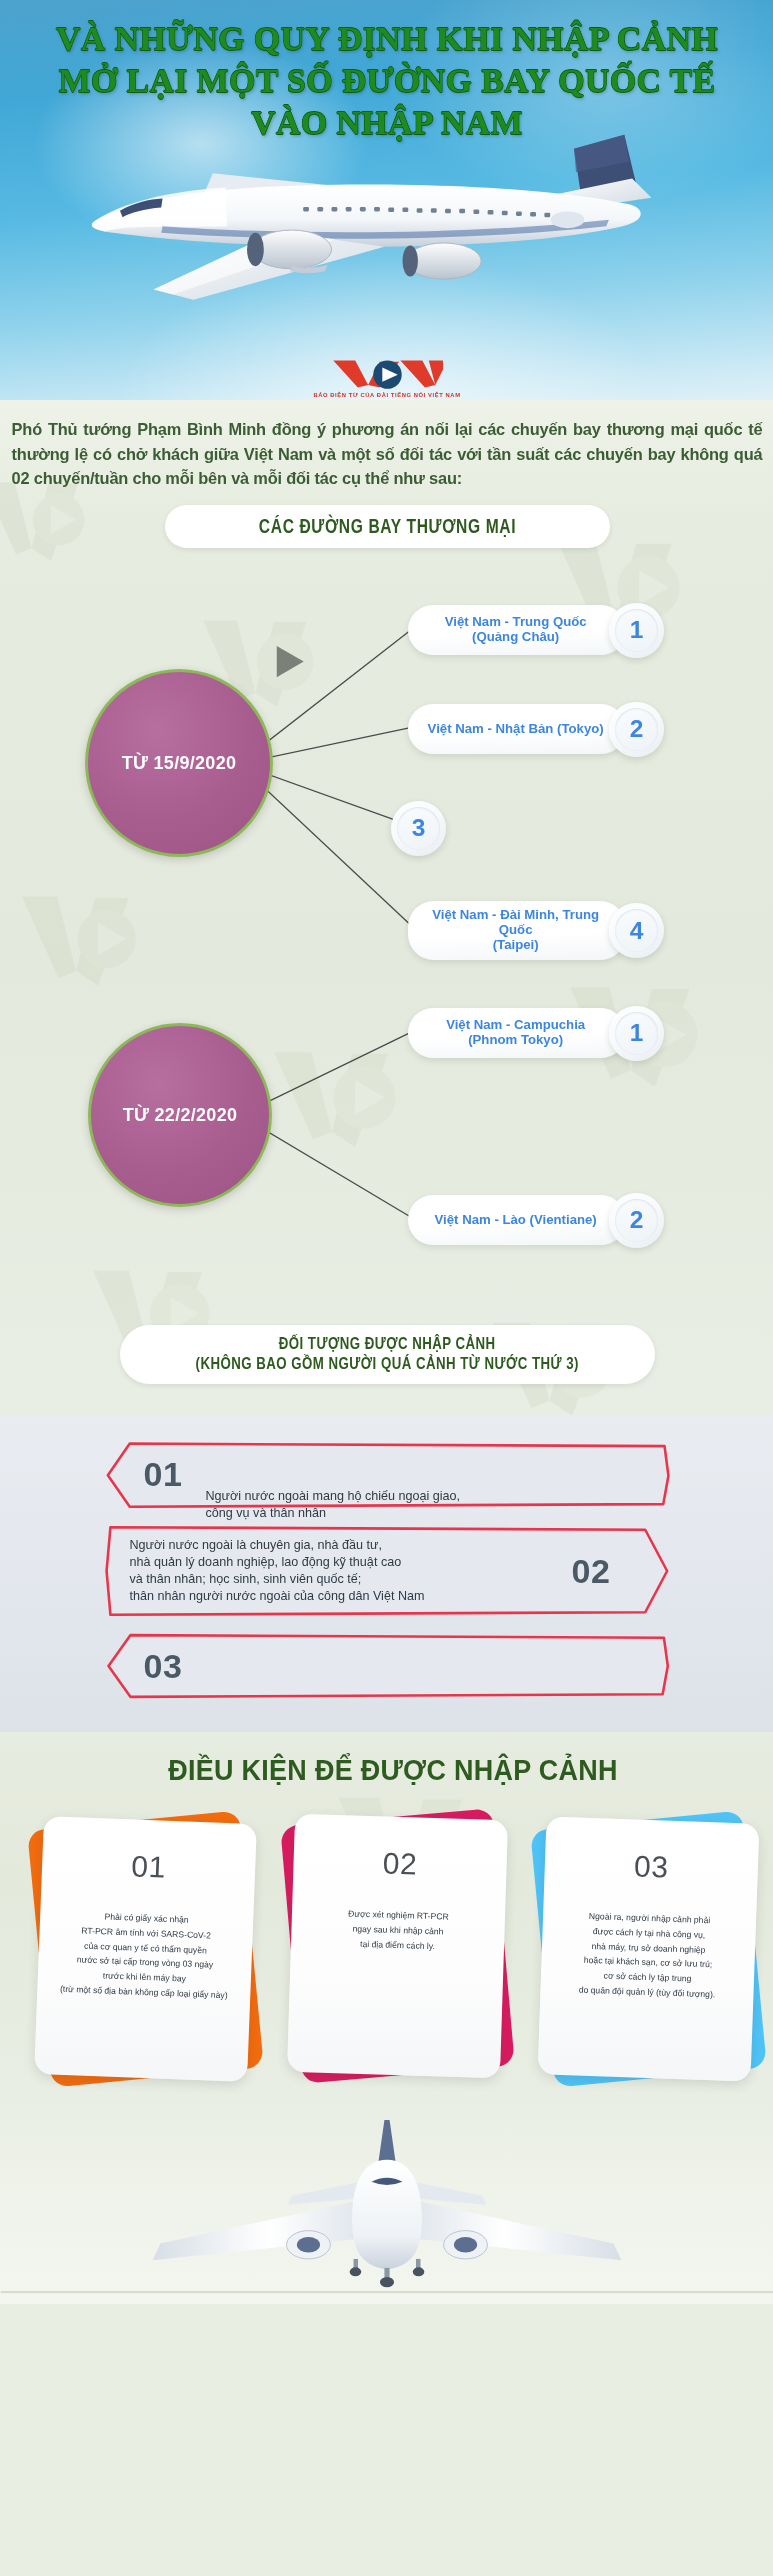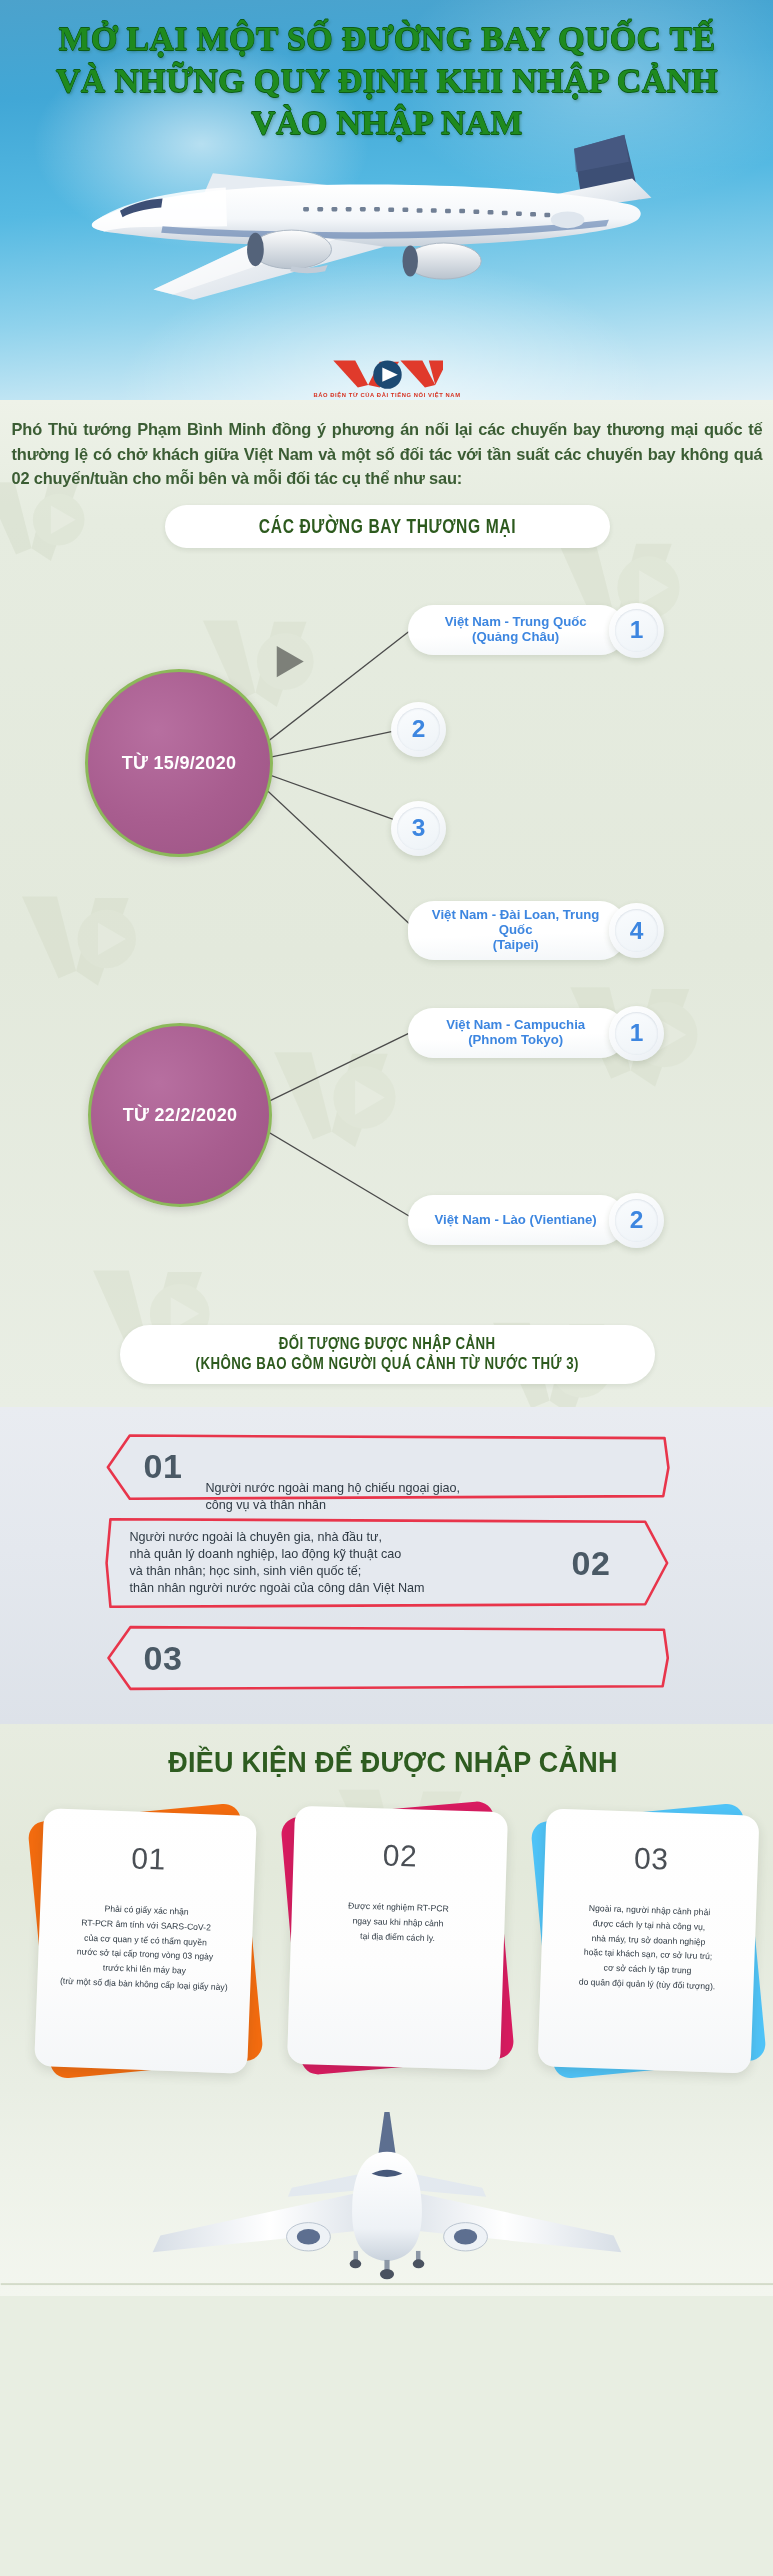--- a/index.html
+++ b/index.html
@@ -299,22 +299,22 @@
           <ellipse cx="688" cy="214" rx="58" ry="28" fill="url(#engg)"></ellipse>
           <ellipse cx="688" cy="214" rx="58" ry="28" fill="none" stroke="#aab5c2" stroke-width="1.5"></ellipse>
           <ellipse cx="636" cy="214" rx="12" ry="24" fill="#54637a"></ellipse>
         </g>
 
         <ellipse cx="880" cy="150" rx="26" ry="13" fill="#dfe6ee"></ellipse>
       </svg>
     </div>
 
     <div class="hero-title">
+      <div>VÀ NHỮNG QUY ĐỊNH KHI NHẬP CẢNH</div>
       <div>MỞ LẠI MỘT SỐ ĐƯỜNG BAY QUỐC TẾ</div>
-      <div>VÀ NHỮNG QUY ĐỊNH KHI NHẬP CẢNH</div>
       <div>VÀO NHẬP NAM</div>
     </div>
 
     <div class="vov">
       <svg width="111" height="30" viewBox="0 0 172 46" xmlns="http://www.w3.org/2000/svg">
         <path d="M2 2 L36 2 L56 40 L40 44 Z" fill="#e03a2b"></path>
         <path d="M56 40 L74 4 L104 4 L74 44 Z" fill="#e03a2b"></path>
         <path d="M106 2 L140 2 L160 40 L144 44 Z" fill="#e03a2b"></path>
         <path d="M160 40 L172 16 L172 2 L150 2 Z" fill="#e03a2b"></path>
         <circle cx="86" cy="24" r="22" fill="#1c4a73"></circle>
@@ -403,34 +403,37 @@
       <div class="route" style="left:408px; top:55px;">
         <div class="route-box" style="width:218px;">
           <span>Việt Nam - Trung Quốc (Quảng Châu)</span>
         </div>
         <div class="route-num">
           <i>1</i>
         </div>
       </div>
 
       <div class="route" style="left:408px; top:154px;">
+        <div class="route-box" style="width:218px;">
+          <span>Việt Nam - Nhật Bản (Tokyo)</span>
+        </div>
         <div class="route-num">
           <i>2</i>
         </div>
       </div>
 
       <div class="route" style="left:408px; top:253px;">
         <div class="route-num">
           <i>3</i>
         </div>
       </div>
 
       <div class="route" style="left:408px; top:353px; height:59px;">
         <div class="route-box" style="width:218px; height:59px;">
-          <span>Việt Nam - Đài Loan, Trung Quốc
+          <span>Việt Nam - Đài Minh, Trung Quốc
 (Taipei)</span>
         </div>
         <div class="route-num">
           <i>4</i>
         </div>
       </div>
 
       <div class="circ" style="left:88px; top:475px; width:184px; height:184px;">
         <span>TỪ 22/2/2020</span>
       </div>
@@ -448,21 +451,21 @@
         <div class="route-box" style="width:218px;">
           <span>Việt Nam - Lào (Vientiane)</span>
         </div>
         <div class="route-num">
           <i>2</i>
         </div>
       </div>
 
     </div>
 
-    <div class="pill pill-small" style="margin-bottom:0;">
+    <div class="pill pill-small" style="margin-bottom:8px;">
       <div class="pill-sub">ĐỐI TƯỢNG ĐƯỢC NHẬP CẢNH</div>
       <div class="pill-sub">(KHÔNG BAO GỒM NGƯỜI QUÁ CẢNH TỪ NƯỚC THỨ 3)</div>
     </div>
     <div style="height:23px;"></div>
   </section>
 
   <section class="grey">
 
     <div class="arrowitem" style="width:567px; height:75px;">
       <svg width="567" height="75" viewBox="0 0 880 116" xmlns="http://www.w3.org/2000/svg">

